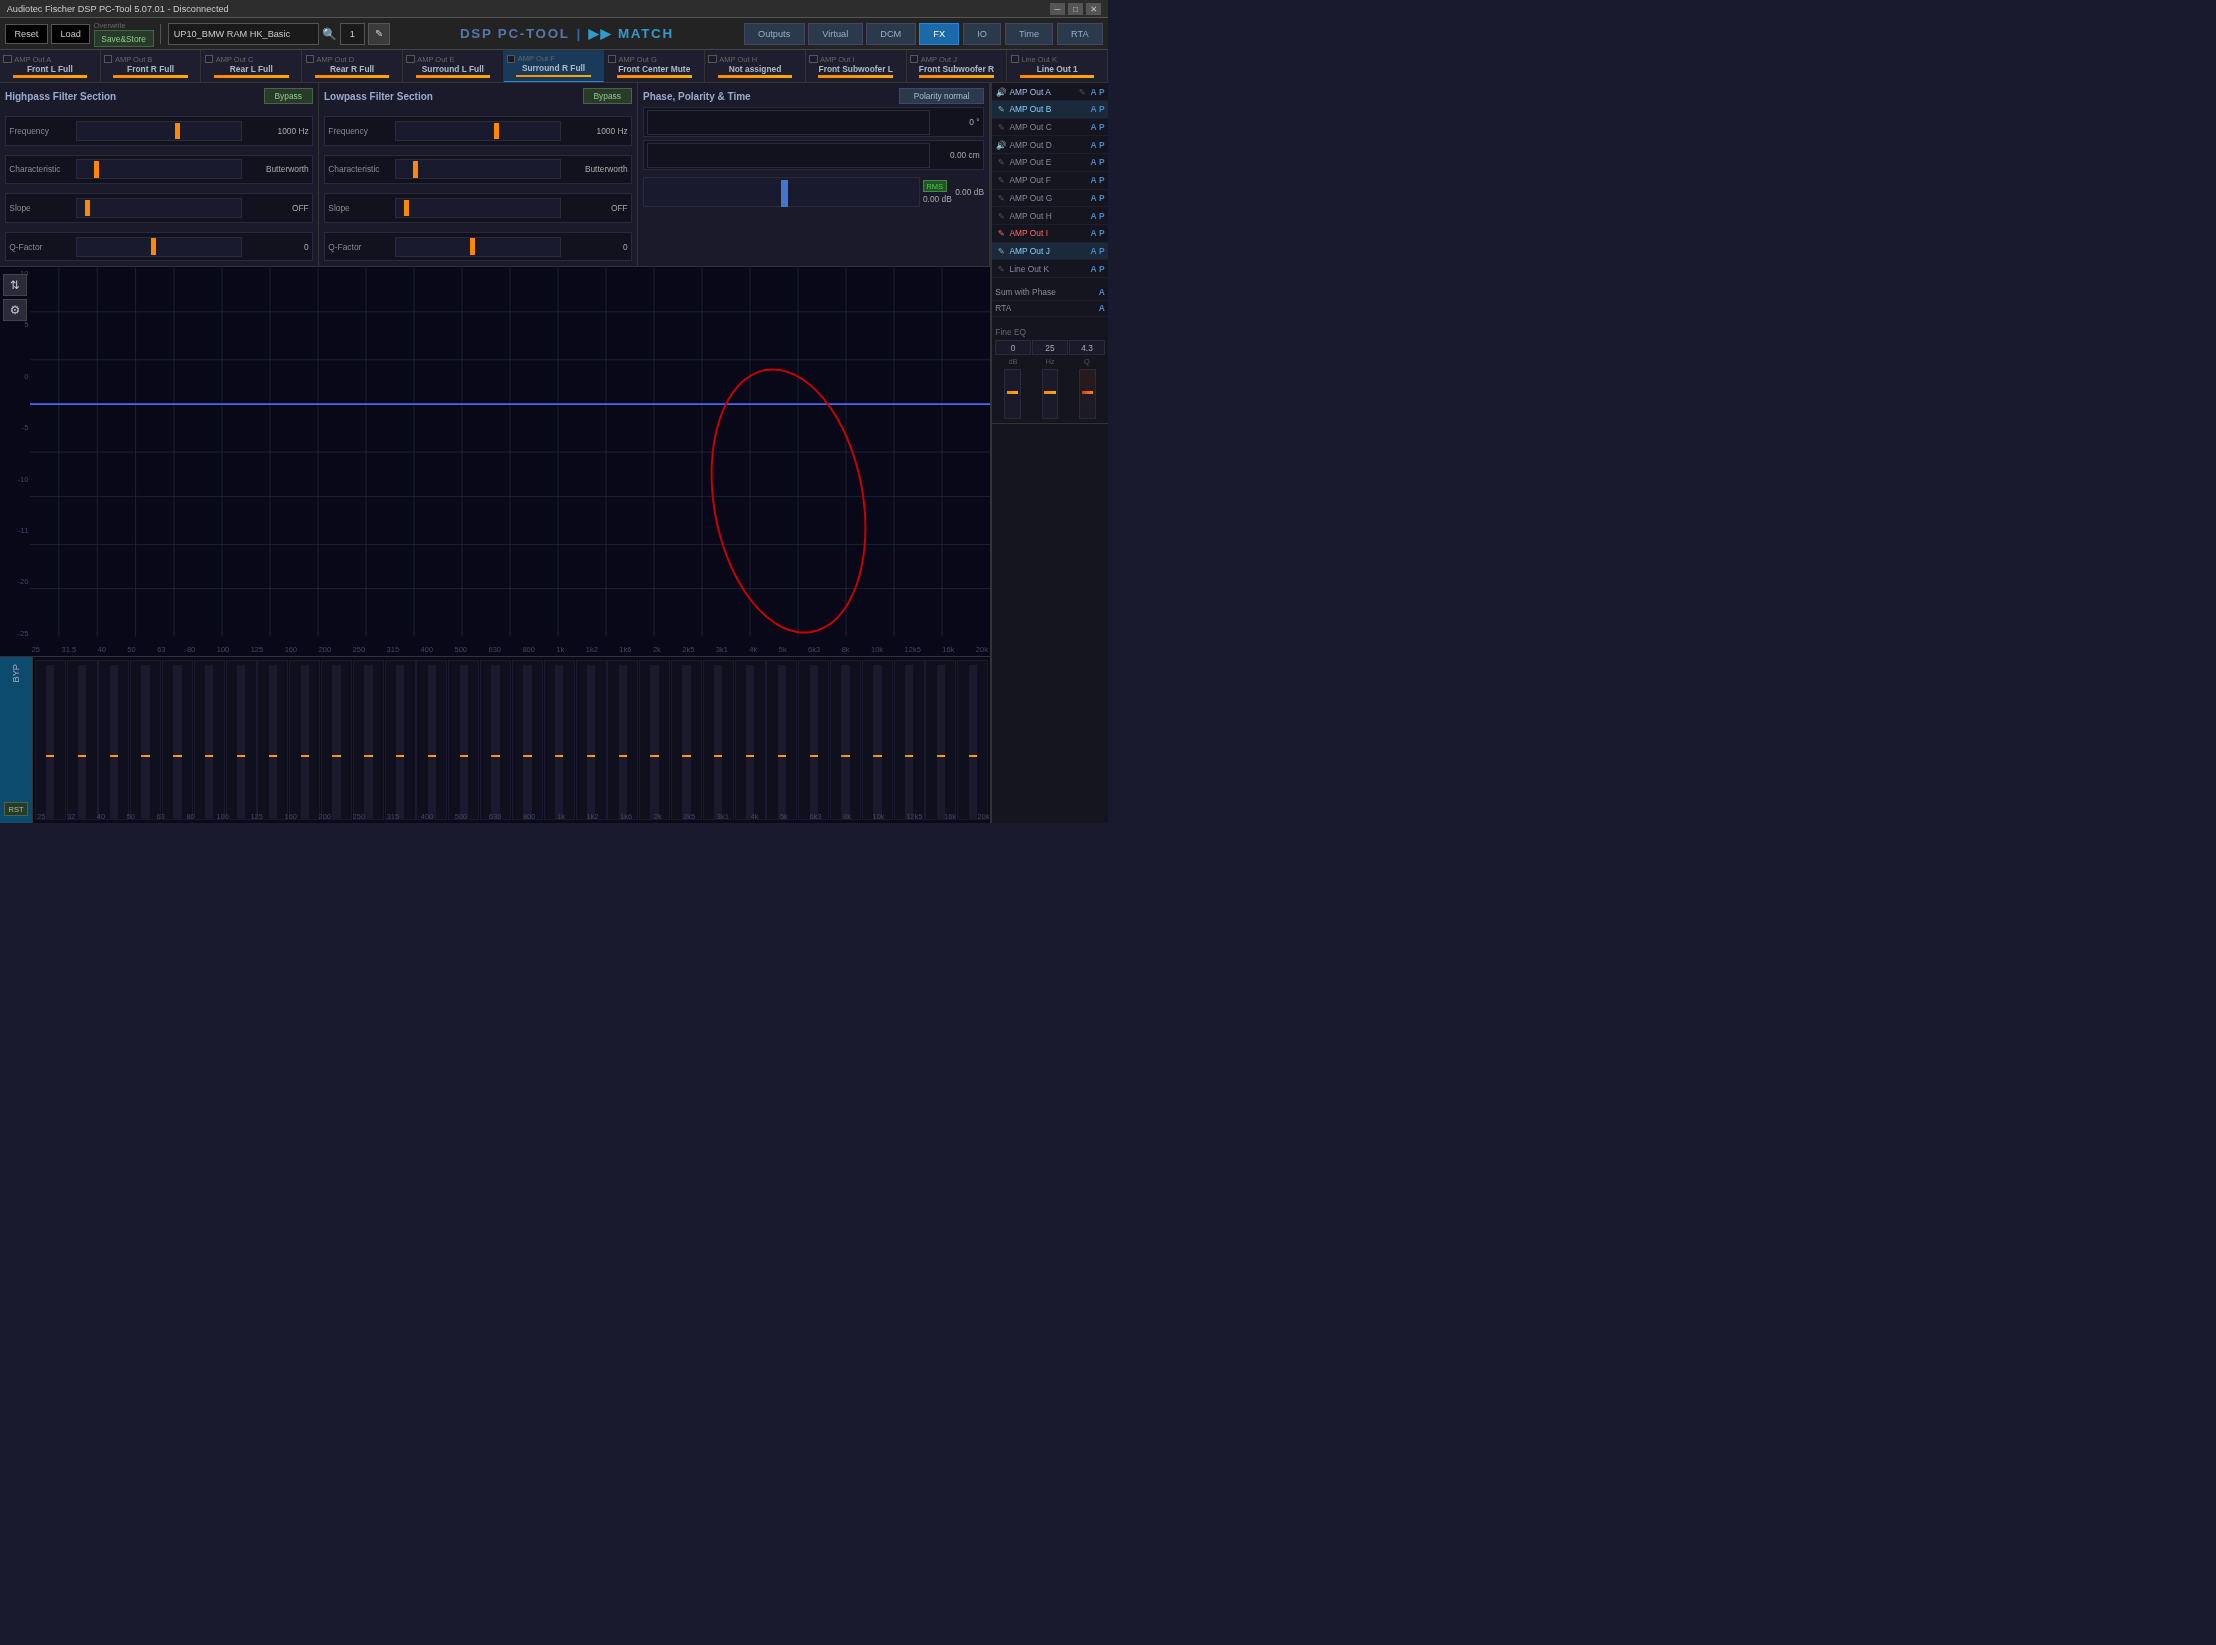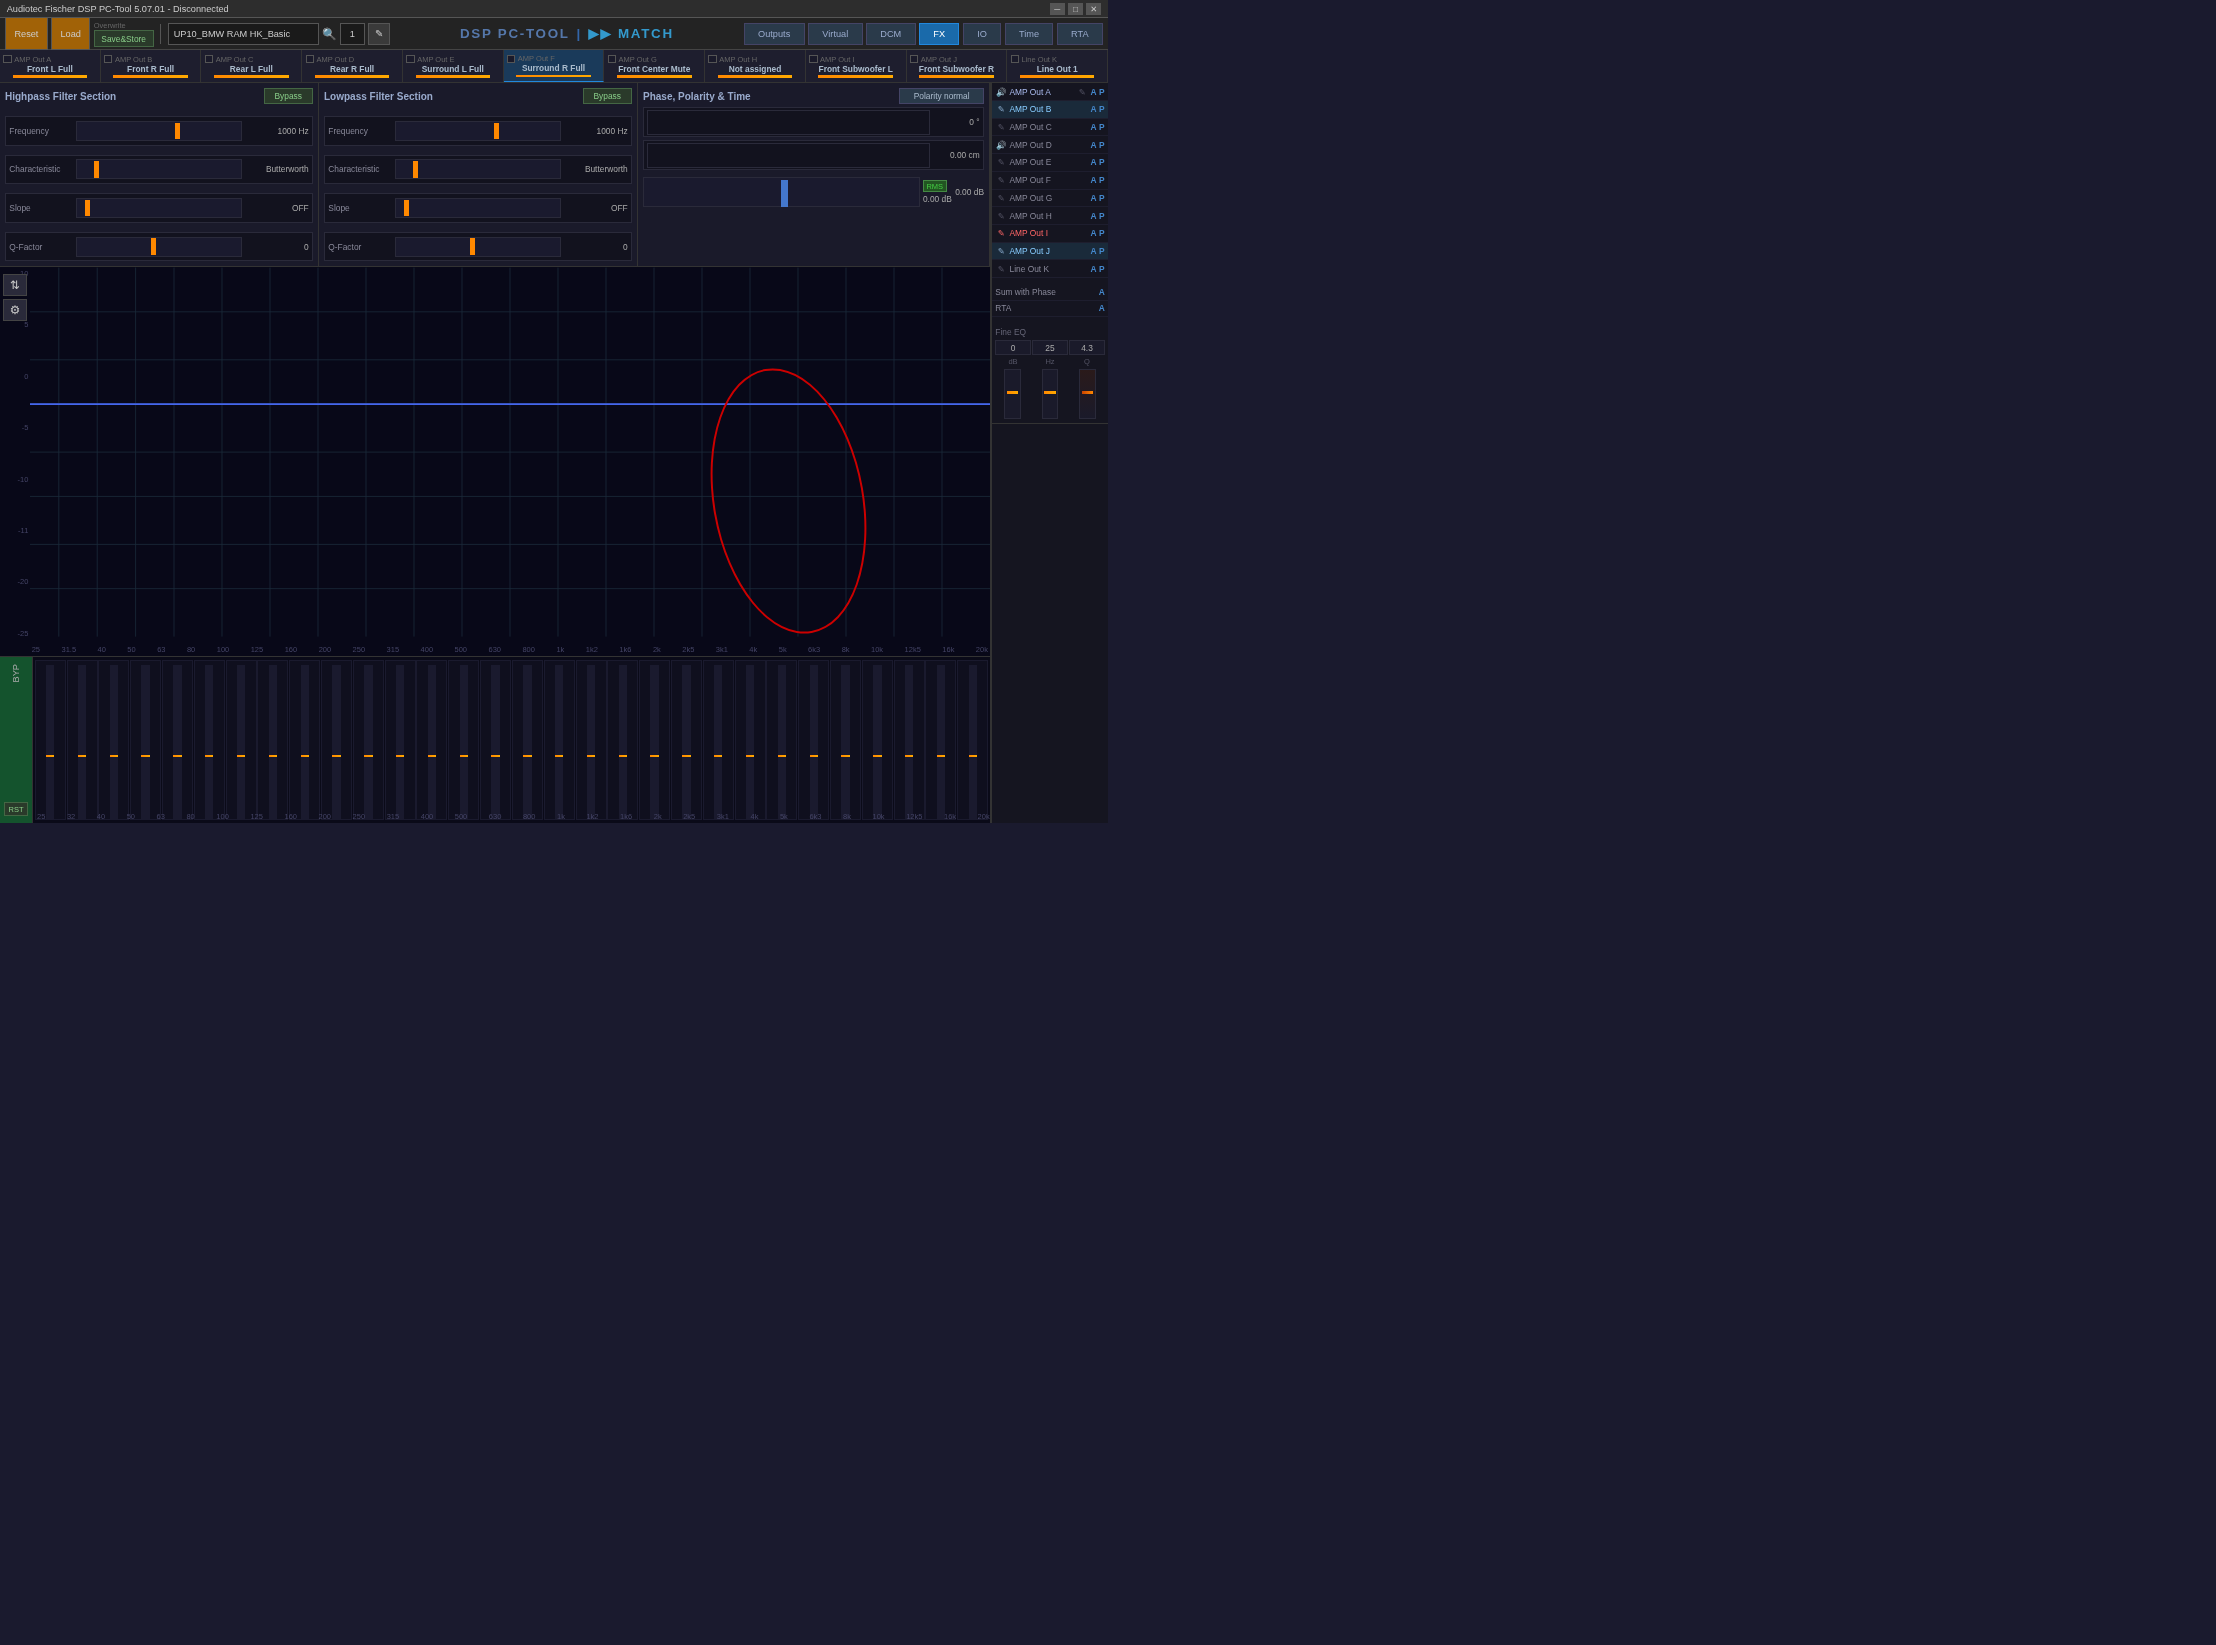--- a/index.html
+++ b/index.html
@@ -46,27 +46,27 @@
     .toolbar {
       background: #232323;
       height: 32px;
       display: flex;
       align-items: center;
       padding: 0 5px;
       gap: 3.3px;
       border-bottom: 0.8px solid #444;
     }
     .toolbar-btn {
-      background: #a16207;
+      background: #000000;
       border: 0.8px solid #555;
       color: #ccc;
       padding: 3.3px 8.4px;
       cursor: pointer;
       font-size: 9.2px;
-      height: 33px;
+      height: 20px;
     }
     .toolbar-divider {
       width: 0.8px;
       height: 20px;
       background: #555;
       margin: 0 3.3px;
     }
     .toolbar-input {
       background: #1a1a1a;
       border: 0.8px solid #555;
@@ -894,21 +894,21 @@
         <span>10k</span>
         <span>12k5</span>
         <span>16k</span>
         <span>20k</span>
       </div>
 
       <div class="red-circle"></div>
     </div>
 
     <div style="position:relative;height:167px;background:#0a0a18;border-top:1.7px solid #333;display:flex;align-items:stretch;">
-      <div style="width:33px;min-width:33px;background:#14532d;border-right:0.8px solid #333;display:flex;flex-direction:column;align-items:center;justify-content:space-between;padding:6.7px 3.3px;">
+      <div style="width:33px;min-width:33px;background:#0c4a6e;border-right:0.8px solid #333;display:flex;flex-direction:column;align-items:center;justify-content:space-between;padding:6.7px 3.3px;">
         <span style="font-size:9.2px;color:#aaa;writing-mode:vertical-lr;transform:rotate(180deg);">BYP</span>
         <button style="background:#2a3a2a;border:0.8px solid #446644;color:#88cc88;font-size:7.5px;padding:1.7px 3.3px;cursor:pointer;">RST</button>
       </div>
       <div id="eq-bands-container" style="flex:1;display:flex;align-items:stretch;gap:0.8px;padding:3.3px 1.7px;overflow:hidden;">
 
       <div style="flex: 1 1 0%; display: flex; flex-direction: column; align-items: center; background: rgb(15, 15, 30); border: 0.8px solid rgb(26, 26, 46); min-width: 0px; position: relative;">
             <div style="flex: 1 1 0%; width: 8.4px; background: rgb(26, 26, 46); margin: 3.3px auto 0px; position: relative;">
               <div style="position: absolute; bottom: 40%; left: 0px; right: 0px; height: 2.5px; background: linear-gradient(90deg, rgb(255, 136, 0), rgb(255, 170, 0));"></div>
             </div>
           </div>

